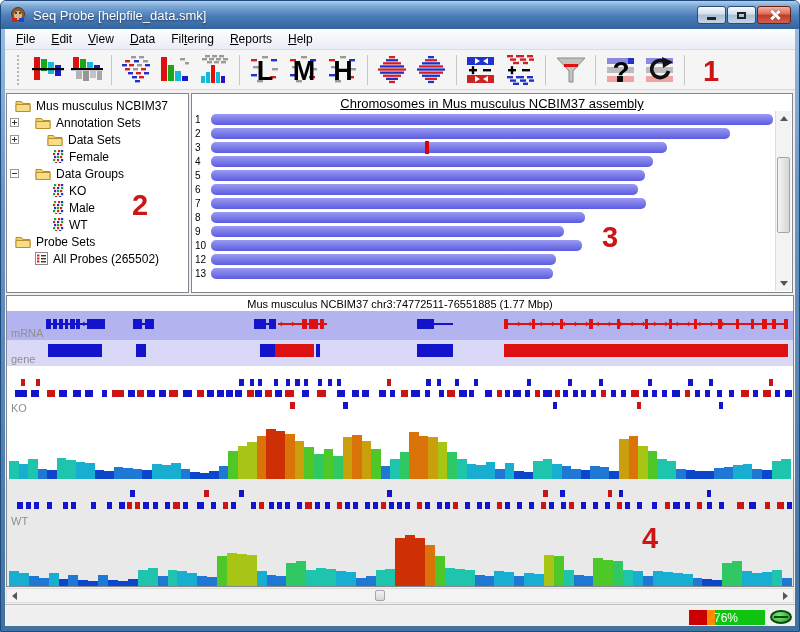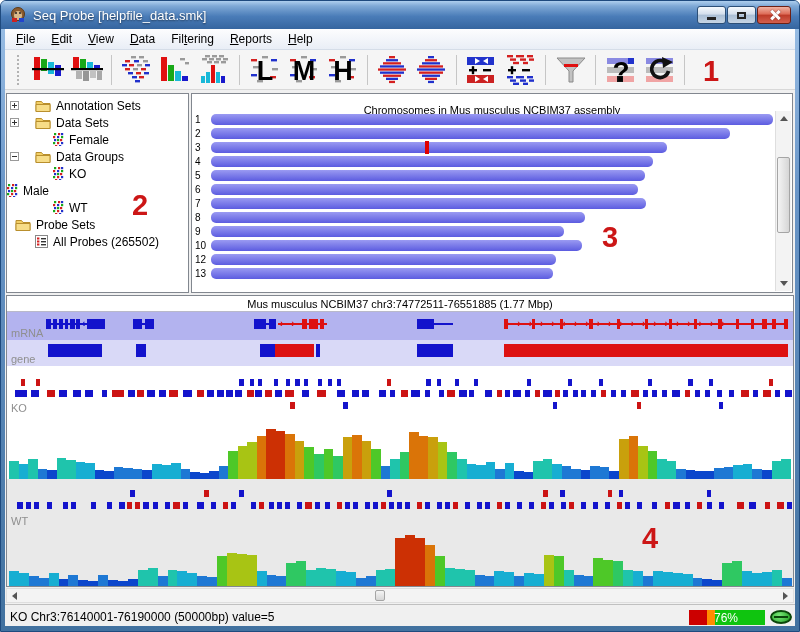--- a/index.html
+++ b/index.html
@@ -37,21 +37,21 @@
   .tb-sep{width:1px;height:30px;background:#c6c6c6;margin:0 4px;}
   
   .tree-panel{position:absolute;left:1px;top:64px;width:183px;height:200px;background:#fff;
     border:1px solid #82878f;overflow:hidden;font-size:12px;padding-top:3px;}
   .tree-row{height:17px;display:flex;align-items:center;white-space:nowrap;position:relative;}
   .tree-icon{display:inline-flex;margin-right:5px;flex:none;}
   .expander{position:absolute;left:3px;top:4px;width:9px;height:9px;border:1px solid #9a9a9a;background:#fff;}
   .expander::before{content:'';position:absolute;left:1px;right:1px;top:3px;height:1px;background:#333;}
   .expander.plus::after{content:'';position:absolute;top:1px;bottom:1px;left:3px;width:1px;background:#333;}
   .chrom-panel{position:absolute;left:186px;top:64px;right:2px;height:200px;background:#fff;border:1px solid #82878f;overflow:hidden;}
-  .chrom-title{height:16px;text-align:center;font-size:11px;padding-top:10px;text-decoration:underline;}
+  .chrom-title{height:16px;text-align:center;font-size:13px;padding-top:2px;text-decoration:underline;}
   .chrom-rows{position:absolute;left:2px;top:18px;right:19px;bottom:2px;}
   .chrom-row{height:14px;display:flex;align-items:center;}
   .chrom-num{width:17px;font-size:10px;flex:none;padding-left:1px;}
   .chrom-bar-wrap{flex:1;height:11px;position:relative;}
   .chrom-bar{height:11px;border-radius:5px;background:linear-gradient(#9a9af2,#5c5ce0);position:relative;}
   .chrom-marker{position:absolute;top:-1px;width:4px;height:13px;background:#e00000;}
   
   .vscroll{position:absolute;right:1px;top:17px;bottom:1px;width:16px;background:#f3f3f3;border-left:1px solid #dedede;}
   .sc-btn{position:absolute;left:0;width:15px;height:15px;display:flex;align-items:center;justify-content:center;}
   .tri-up{width:0;height:0;border-left:4px solid transparent;border-right:4px solid transparent;border-bottom:5px solid #555;}
@@ -331,31 +331,40 @@
             <rect x="2" y="12" width="27" height="6" fill="#bcbcbc"></rect>
             <rect x="2" y="21" width="27" height="6" fill="#f0a4a4"></rect>
             <path d="M21 7 A8.5 8.5 0 1 0 24.5 16" stroke="#111" stroke-width="3.6" fill="none"></path>
             <polygon points="18,2 29,7 19,13" fill="#111"></polygon>
           </svg>
         </div>
         <div class="tb-sep"></div>
       </div>
 
     <div class="tree-panel" id="treePanel">
+        <div class="tree-row" style="padding-left: 8px;">
+          <span class="tree-icon">
+            <svg width="16" height="13" viewBox="0 0 16 13">
+              <path d="M1 2.5 h5.5 l1.5 2 h7 v8 h-14 z" fill="#f2cf66" stroke="#b98f2d"></path>
+              <path d="M1 5.5 h14 v7 h-14 z" fill="#f7dd88" stroke="#b98f2d"></path>
+            </svg>
+          </span>
+          <span>Mus musculus NCBIM37</span>
+        </div>
         <div class="tree-row" style="padding-left: 28px;">
           <span class="expander plus"></span>
           <span class="tree-icon">
             <svg width="16" height="13" viewBox="0 0 16 13">
               <path d="M1 2.5 h5.5 l1.5 2 h7 v8 h-14 z" fill="#f2cf66" stroke="#b98f2d"></path>
               <path d="M1 5.5 h14 v7 h-14 z" fill="#f7dd88" stroke="#b98f2d"></path>
             </svg>
           </span>
           <span>Annotation Sets</span>
         </div>
-        <div class="tree-row" style="padding-left: 28px;">
+        <div class="tree-row" style="padding-left: 40px;">
           <span class="expander plus"></span>
           <span class="tree-icon">
             <svg width="16" height="13" viewBox="0 0 16 13">
               <path d="M1 2.5 h5.5 l1.5 2 h7 v8 h-14 z" fill="#f2cf66" stroke="#b98f2d"></path>
               <path d="M1 5.5 h14 v7 h-14 z" fill="#f7dd88" stroke="#b98f2d"></path>
             </svg>
           </span>
           <span>Data Sets</span>
         </div>
         <div class="tree-row" style="padding-left: 46px;">
@@ -403,21 +412,21 @@
               <rect x="7" y="6" width="2.2" height="2.2" fill="#d42020"></rect>
               <rect x="0" y="9" width="2.2" height="2.2" fill="#18a818"></rect>
               <rect x="4" y="9" width="2.2" height="2.2" fill="#d42020"></rect>
               <rect x="8" y="9" width="2.2" height="2.2" fill="#2030cc"></rect>
               <rect x="2" y="12" width="2.2" height="2.2" fill="#d42020"></rect>
               <rect x="6" y="12" width="2.2" height="2.2" fill="#2030cc"></rect>
             </svg>
           </span>
           <span>KO</span>
         </div>
-        <div class="tree-row" style="">
+        <div class="tree-row" style="padding-left: 46px;">
           <span class="tree-icon">
             <svg width="11" height="13" viewBox="0 0 11 13">
               <rect x="1" y="0" width="2.2" height="2.2" fill="#18a818"></rect>
               <rect x="5" y="0" width="2.2" height="2.2" fill="#d42020"></rect>
               <rect x="8" y="0" width="2.2" height="2.2" fill="#2030cc"></rect>
               <rect x="0" y="3" width="2.2" height="2.2" fill="#d42020"></rect>
               <rect x="4" y="3" width="2.2" height="2.2" fill="#2030cc"></rect>
               <rect x="8" y="3" width="2.2" height="2.2" fill="#18a818"></rect>
               <rect x="1" y="6" width="2.2" height="2.2" fill="#2030cc"></rect>
               <rect x="4" y="6" width="2.2" height="2.2" fill="#18a818"></rect>
@@ -989,21 +998,20 @@
       <div class="sc-btn" style="left:0;top:-1px;">
           <span class="tri-left"></span>
         </div>
       <div class="hthumb"></div>
       <div class="sc-btn" style="right:0;left:auto;top:-1px;">
           <span class="tri-right"></span>
         </div>
     </div>
 
     <div class="statusbar">
-      <span>KO Chr3:76140001-76190000 (50000bp) value=5</span>
       <div class="progress">
         <span class="seg-red"></span>
         <span class="seg-orange"></span>
         <span class="seg-green"></span>
         <span class="progress-label">76%</span>
       </div>
       <div class="memory-icon"></div>
     </div>
 
     <div class="ann" style="left:698px;top:26px;">1</div>

